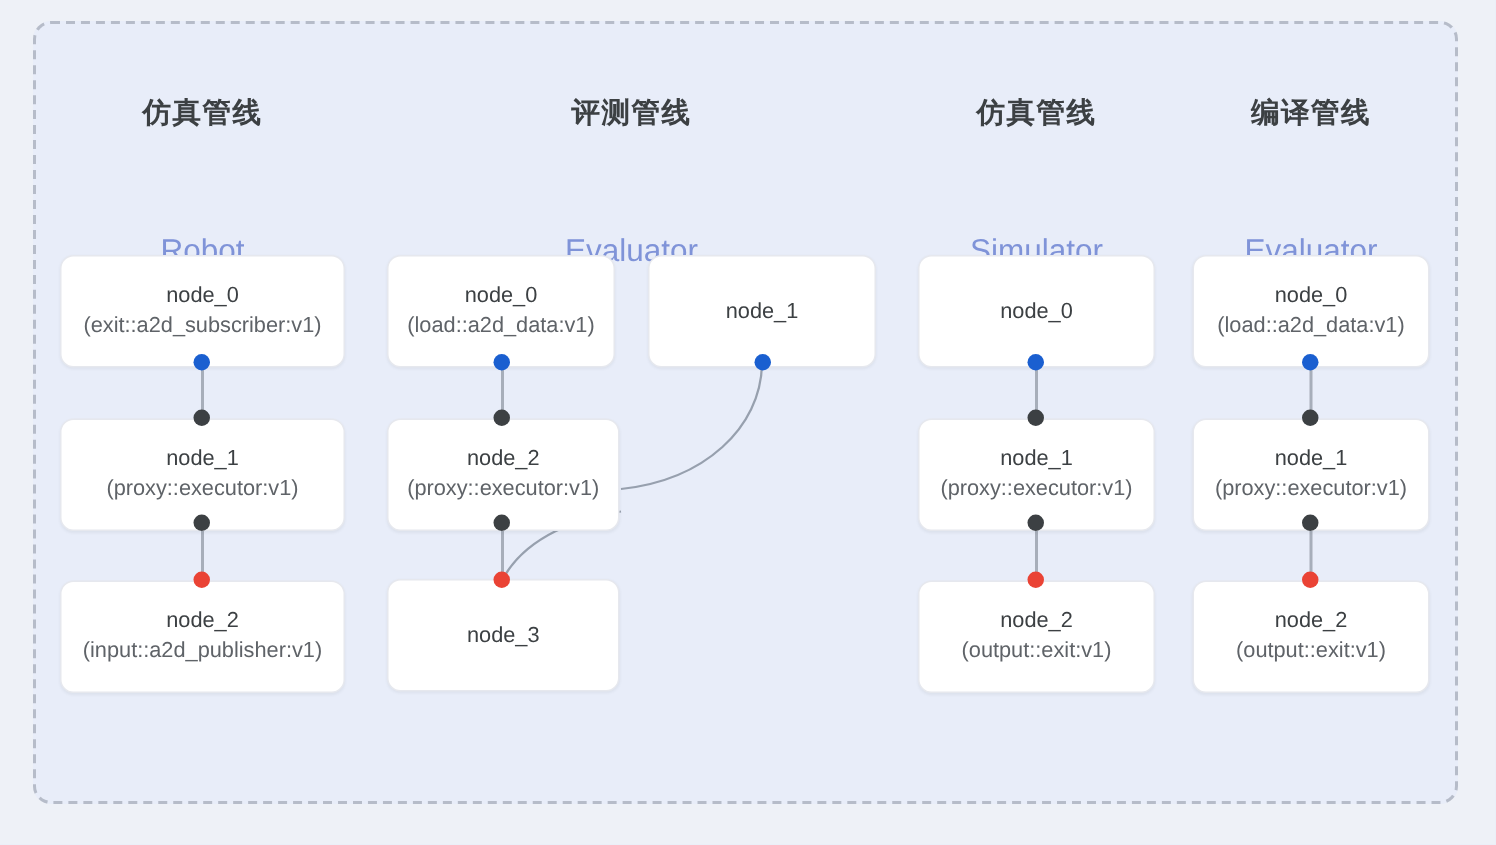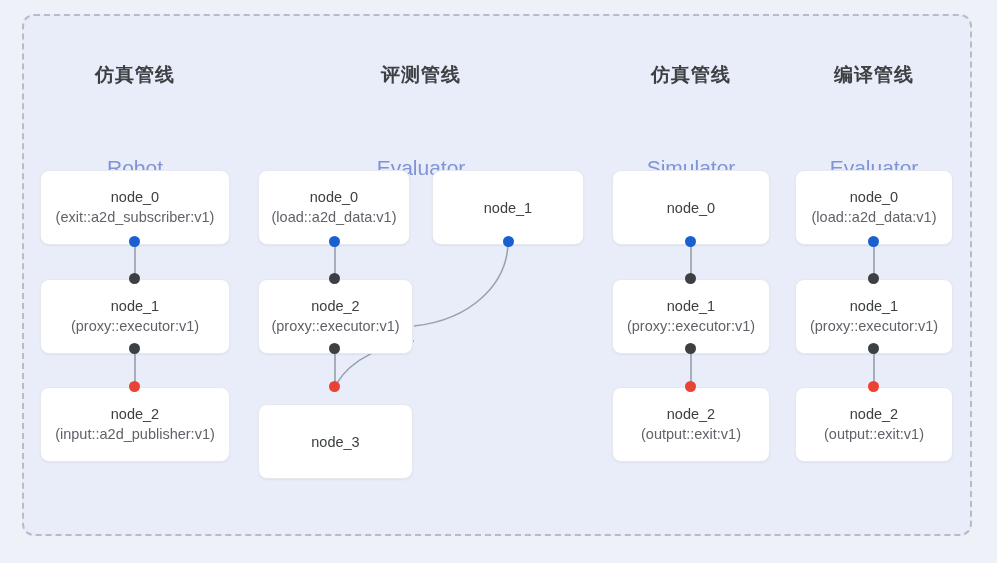--- a/index.html
+++ b/index.html
@@ -188,21 +188,21 @@
       </div>
       <div class="port port-blue" style="left:245px; top:236px;"></div>
 
       <div class="node" style="left:0px; top:279px; width:155px; height:75px;">
         <div class="node-id">node_2</div>
         <div class="node-type">(proxy::executor:v1)</div>
       </div>
       <div class="port port-dark" style="left:71px; top:273px;"></div>
       <div class="port port-dark" style="left:71px; top:343px;"></div>
 
-      <div class="node" style="left:0px; top:404px; width:155px; height:75px;">
+      <div class="node" style="left:0px; top:386px; width:155px; height:75px;">
         <div class="node-id">node_3</div>
       </div>
       <div class="port port-red" style="left:71px; top:381px;"></div>
     </div>
 
     <div class="column" style="left:612px; top:0; width:158px; height:563px;">
       <div class="col-title-cn" style="top:62px;font-family:Liberation Serif, serif;">仿真管线</div>
       <div class="col-title-en" style="top:124px;text-decoration:underline;">Simulator</div>
 
       <div class="edge-line" style="left:78px; top:241px; height:39px;"></div>

